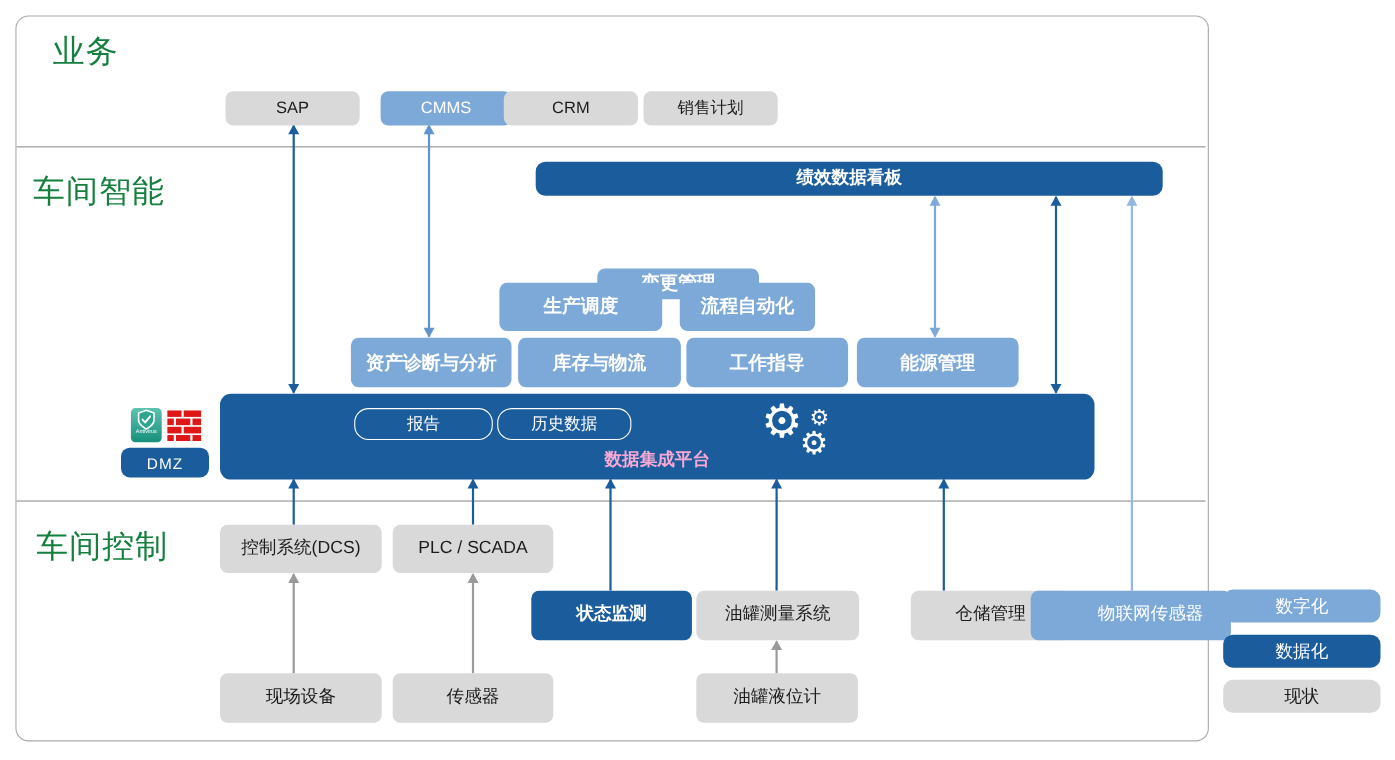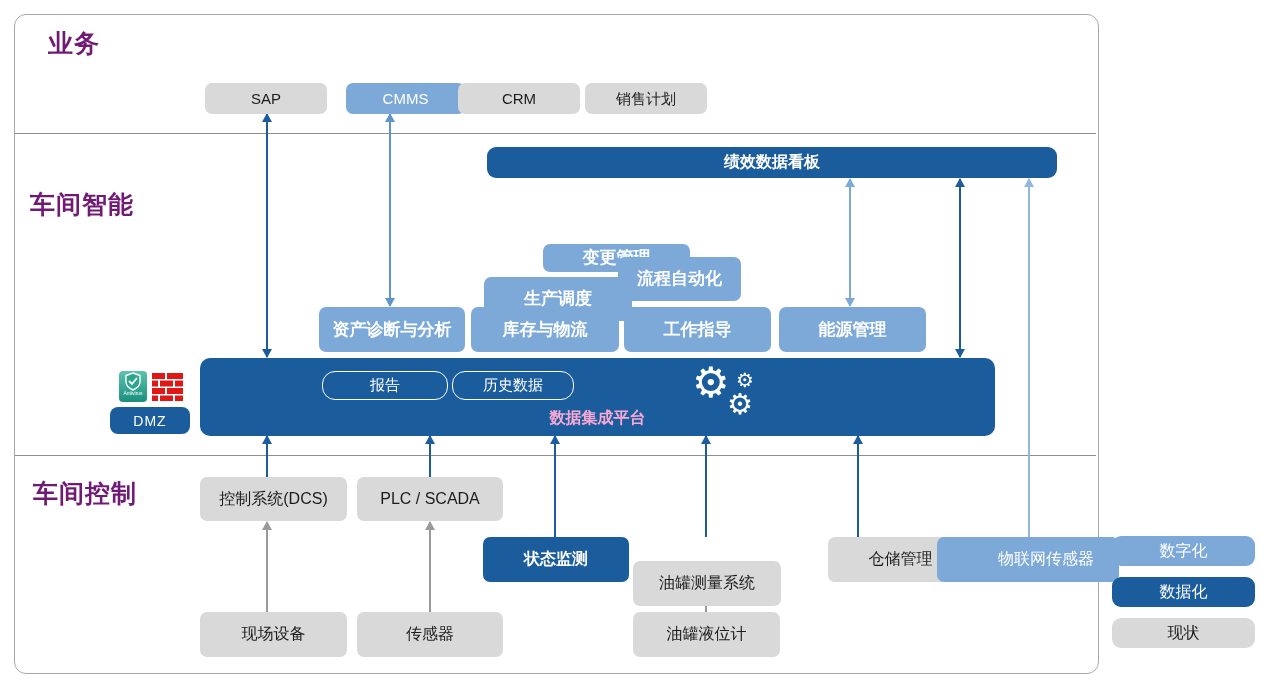--- a/index.html
+++ b/index.html
@@ -5,21 +5,21 @@
   html,body{margin:0;padding:0;background:#ffffff;}
   .stage{
     position:relative;width:1268px;height:691px;background:#ffffff;overflow:hidden;
     font-family:"Liberation Sans","DejaVu Sans",sans-serif;
   }
   .frame{
     position:absolute;left:14px;top:14px;width:1083px;height:658px;
     border:1.5px solid #a9a9a9;border-radius:12px;background:#ffffff;
   }
   .divider{position:absolute;left:15px;width:1081px;height:1px;background:#8f8f8f;}
-  .sec-title{position:absolute;font-size:25px;font-weight:bold;color:#701a75;letter-spacing:1px;}
+  .sec-title{position:absolute;font-size:29px;font-weight:normal;color:#15803d;letter-spacing:1px;}
 
   .node{
     position:absolute;display:flex;align-items:center;justify-content:center;
     border-radius:7px;text-align:center;line-height:1.15;
   }
   .gray{background:#d9d9d9;color:#1c1c1c;}
   .light{background:#7da9d8;color:#ffffff;}
   .dark{background:#1b5c9c;color:#ffffff;}
   .fs15{font-size:15px;}
   .fs16{font-size:16px;}
@@ -81,21 +81,21 @@
 </head>
 <body>
 
 <div class="stage">
 
   <div class="frame"></div>
   <div class="divider" style="top:133px;"></div>
   <div class="divider" style="top:455px;"></div>
 
   <div class="sec-title" style="left:48px;top:27px;">业务</div>
-  <div class="sec-title" style="left:30px;top:155px;margin-top:33px;">车间智能</div>
+  <div class="sec-title" style="left:30px;top:155px;">车间智能</div>
   <div class="sec-title" style="left:33px;top:477px;">车间控制</div>
 
   <div class="arrow c-dark a-top a-bottom" style="left:266px;top:114px;height:243px;"></div>
   <div class="arrow c-med a-top a-bottom" style="left:389px;top:114px;height:192px;"></div>
   <div class="arrow c-light a-top a-bottom" style="left:849px;top:179px;height:127px;"></div>
   <div class="arrow c-dark a-top a-bottom" style="left:959px;top:179px;height:178px;"></div>
   <div class="arrow c-pale a-top" style="left:1028px;top:179px;height:358px;"></div>
   <div class="arrow c-dark a-top" style="left:266px;top:436px;height:41px;"></div>
   <div class="arrow c-dark a-top" style="left:429px;top:436px;height:41px;"></div>
   <div class="arrow c-dark a-top" style="left:554px;top:436px;height:101px;"></div>
@@ -106,21 +106,21 @@
   <div class="arrow c-gray a-top" style="left:705px;top:583px;height:29px;"></div>
 
   <div class="node gray fs15" style="left:205px;top:83px;width:122px;height:31px;">SAP</div>
   <div class="node light fs15" style="left:334px;top:83px;width:119px;height:31px;margin-left:12px;">CMMS</div>
   <div class="node gray fs15" style="left:458px;top:83px;width:122px;height:31px;">CRM</div>
   <div class="node gray fs15" style="left:585px;top:83px;width:122px;height:31px;">销售计划</div>
 
   <div class="node dark fs16 bold" style="left:487px;top:147px;width:570px;height:31px;border-radius:9px;">绩效数据看板</div>
 
   <div class="node light fs17" style="left:543px;top:208px;width:147px;height:28px;margin-top:36px;">变更管理</div>
-  <div class="node light fs17" style="left:484px;top:257px;width:148px;height:44px;margin-top:20px;">生产调度</div>
+  <div class="node light fs17" style="left:454px;top:257px;width:148px;height:44px;">生产调度</div>
   <div class="node light fs17" style="left:618px;top:257px;width:123px;height:44px;">流程自动化</div>
   <div class="node light fs17" style="left:319px;top:307px;width:146px;height:45px;">资产诊断与分析</div>
   <div class="node light fs17" style="left:471px;top:307px;width:148px;height:45px;">库存与物流</div>
   <div class="node light fs17" style="left:624px;top:307px;width:147px;height:45px;">工作指导</div>
   <div class="node light fs17" style="left:779px;top:307px;width:147px;height:45px;">能源管理</div>
 
   <div class="platform">
     <div class="chip" style="left:252px;width:120px;">历史数据</div>
     <div class="chip" style="left:122px;width:124px;">报告</div>
     <div class="platform-caption">数据集成平台</div>
@@ -149,21 +149,21 @@
         <rect x="8" y="22.5" width="13" height="5.5"></rect>
         <rect x="23" y="22.5" width="8" height="5.5"></rect>
     </g>
   </svg>
   <div class="dmz">DMZ</div>
 
   <div class="node gray fs16" style="left:200px;top:477px;width:147px;height:44px;">控制系统(DCS)</div>
   <div class="node gray fs16" style="left:357px;top:477px;width:146px;height:44px;">PLC / SCADA</div>
 
   <div class="node dark fs16 bold" style="left:483px;top:537px;width:146px;height:45px;">状态监测</div>
-  <div class="node gray fs16" style="left:633px;top:537px;width:148px;height:45px;margin-top:24px;">油罐测量系统</div>
+  <div class="node gray fs16" style="left:633px;top:537px;width:148px;height:45px;">油罐测量系统</div>
   <div class="node gray fs16" style="left:828px;top:537px;width:145px;height:45px;">仓储管理</div>
   <div class="node light fs16" style="left:937px;top:537px;width:146px;height:45px;padding-left:36px;">物联网传感器</div>
 
   <div class="node gray fs16" style="left:200px;top:612px;width:147px;height:45px;">现场设备</div>
   <div class="node gray fs16" style="left:357px;top:612px;width:146px;height:45px;">传感器</div>
   <div class="node gray fs16" style="left:633px;top:612px;width:147px;height:45px;">油罐液位计</div>
 
   <div class="legend-item light" style="top:536px;">数字化</div>
   <div class="legend-item dark" style="top:577px;">数据化</div>
   <div class="legend-item gray" style="top:618px;">现状</div>

